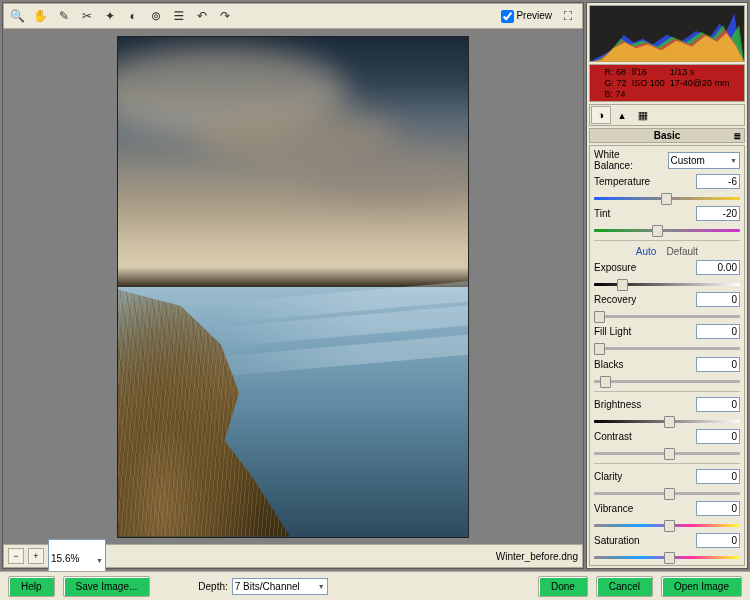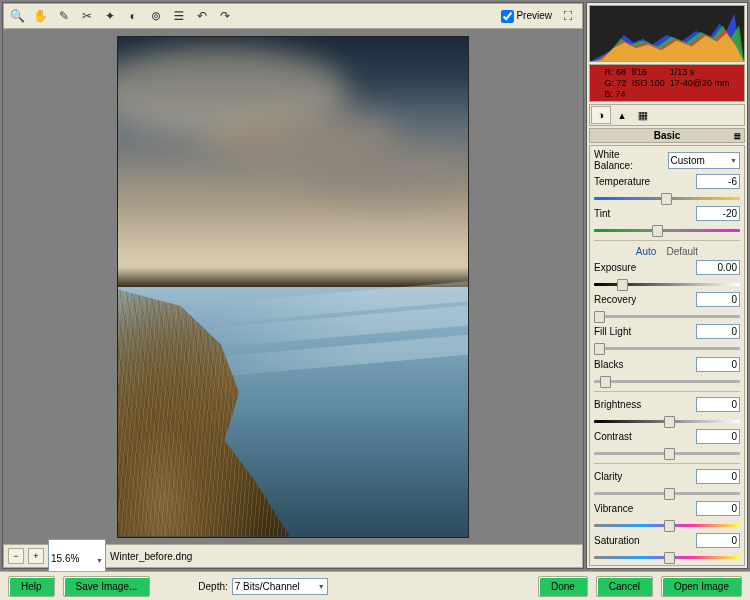--- a/index.html
+++ b/index.html
@@ -25,21 +25,21 @@
 .grass{position:absolute;left:-10px;bottom:0;width:52%;height:64%;background:
   radial-gradient(ellipse at 30% 90%,#816638 0%,#6b5228 20%,transparent 55%),
   linear-gradient(160deg,transparent 0%,#7a6136 55%,#5b451f 75%,#3a2c12 100%);
   clip-path:polygon(0 22%,40% 28%,62% 40%,72% 55%,64% 70%,80% 82%,100% 100%,0 100%)}
 .grass:after{content:"";position:absolute;inset:0;background:
   repeating-linear-gradient(95deg,rgba(210,185,130,.18) 0 1px,transparent 1px 4px),
   repeating-linear-gradient(80deg,rgba(60,45,20,.25) 0 1px,transparent 1px 6px)}
 .statusbar{display:flex;align-items:center;background:#ece9d8;border:1px solid #aca899;padding:2px 4px;gap:4px;height:18px}
 .sq{width:14px;height:14px;background:#f5f2e3;border:1px solid #aca899;display:flex;align-items:center;justify-content:center;font-size:9px}
 .zoom{width:52px;height:16px;font-size:10px;border:1px solid #7f9db9;background:#fff;padding:8px 2px;display:flex;align-items:flex-end;justify-content:space-between}
-.filename{flex:1;text-align:left;font-size:10px;color:#000}
+.filename{flex:1;text-align:right;font-size:10px;color:#000}
 .right{width:160px;display:flex;flex-direction:column;background:#ece9d8;border:1px solid #5a5a5a;margin:2px 2px 2px 0}
 .histo{height:58px;background:#222;position:relative;margin:2px;border:1px solid #aca899}
 .histo svg{position:absolute;inset:0}
 .meta{background:#b91c1c;border:1px solid #aca899;margin:0 2px 2px;padding:2px 12px;display:flex;justify-content:space-around;font-size:9px}
 .meta .col{display:flex;flex-direction:column;gap:1px}
 .tabrow{display:flex;background:#ece9d8;border:1px solid #aca899;margin:0 2px 2px;padding:1px;gap:1px}
 .tabrow .tab{width:18px;height:16px;display:flex;align-items:center;justify-content:center;font-size:11px;border:1px solid transparent}
 .tabrow .tab.active{background:#f5f2e3;border-color:#aca899}
 .panel-title{background:#d6d2bf;border:1px solid #aca899;margin:0 2px 2px;padding:1px 3px;font-size:10px;text-align:center;font-weight:bold;position:relative}
 .panel{background:#ece9d8;border:1px solid #aca899;margin:0 2px 2px;padding:3px 4px;display:flex;flex-direction:column;gap:3px;font-size:10px;overflow:auto}

